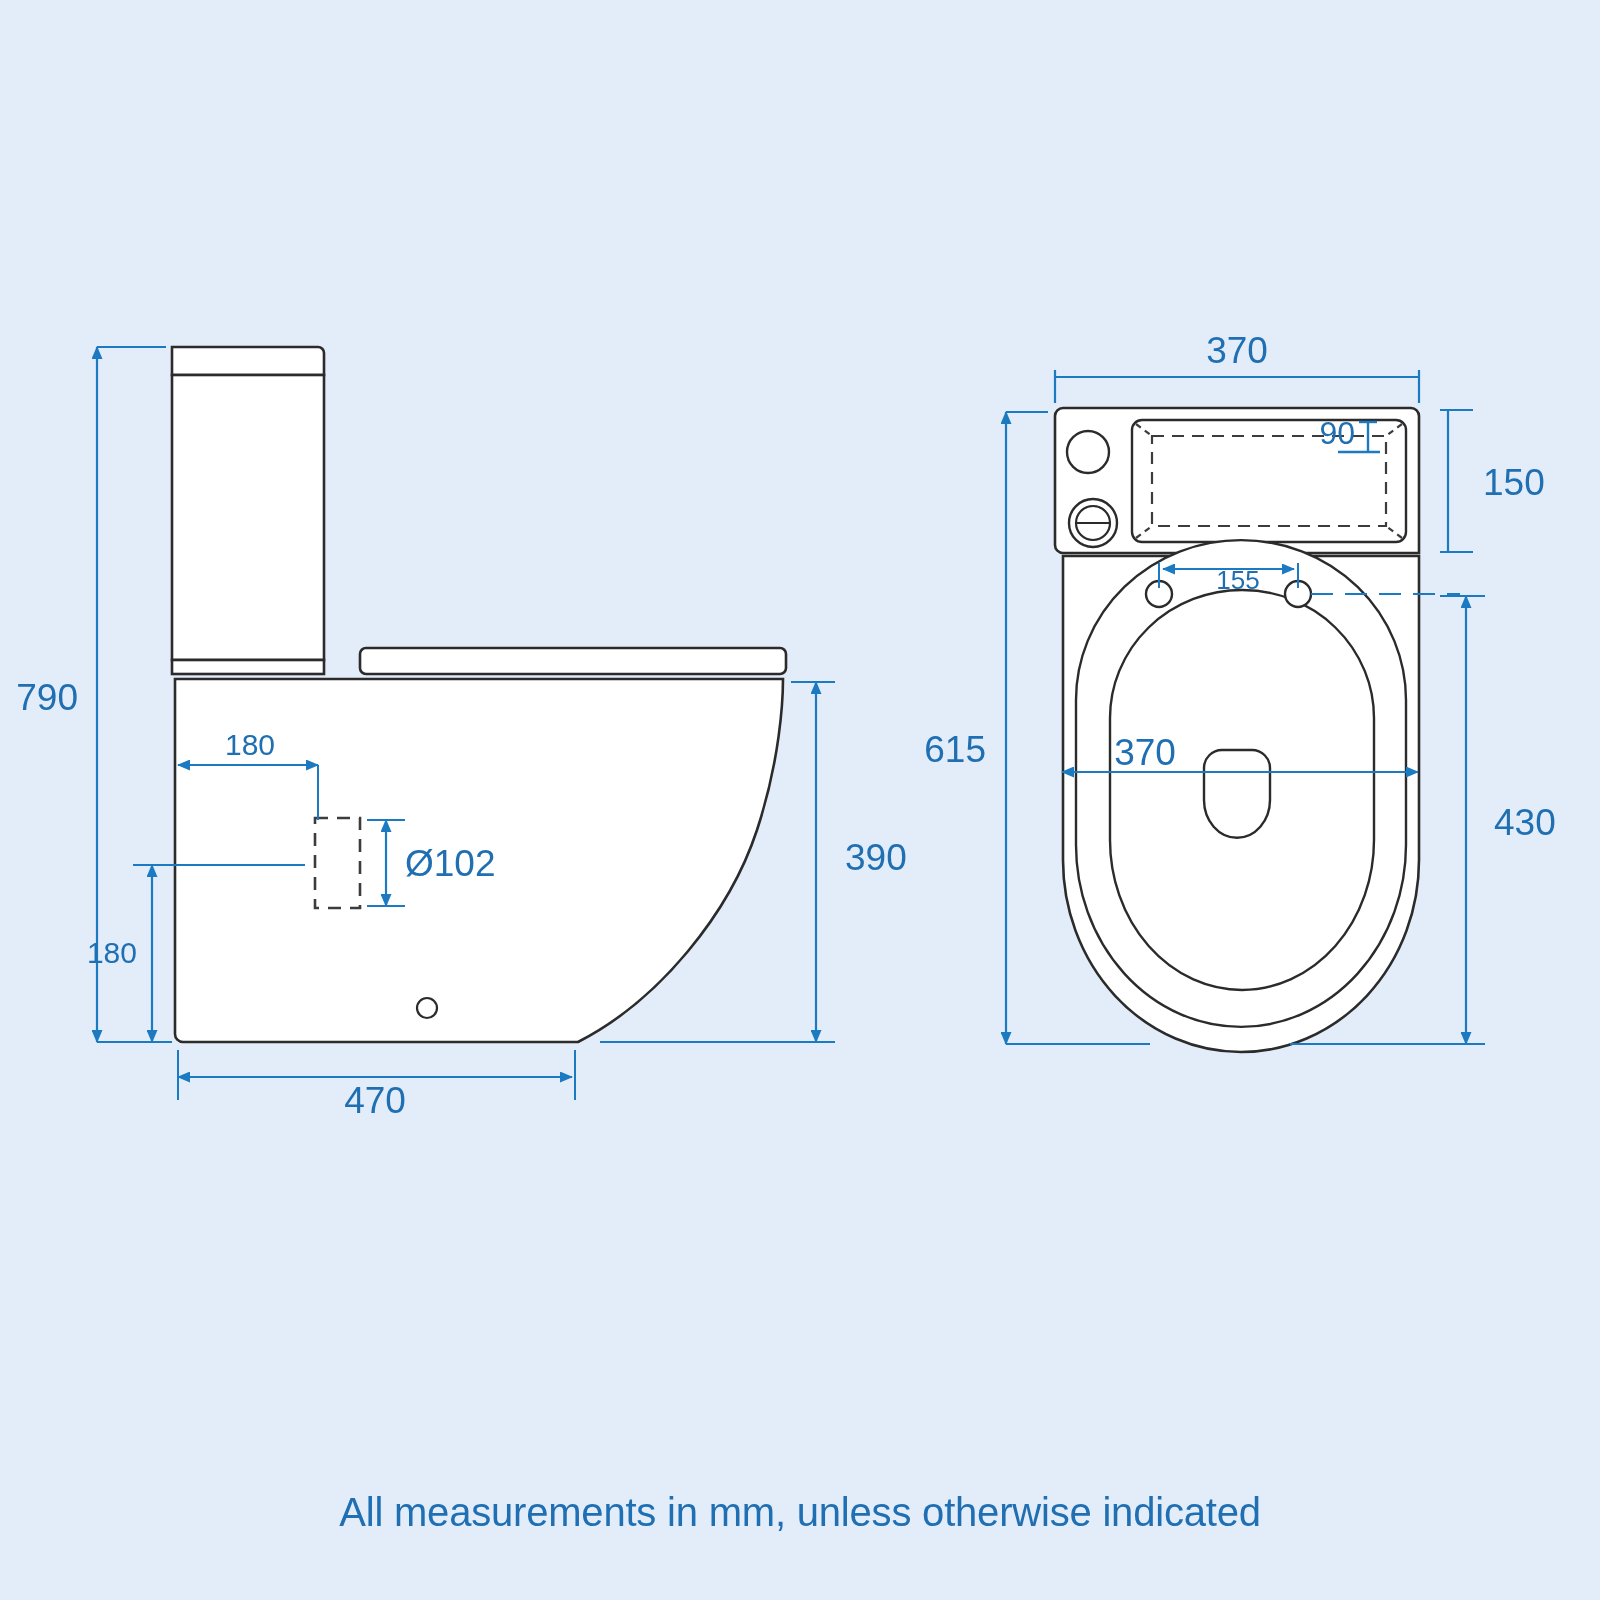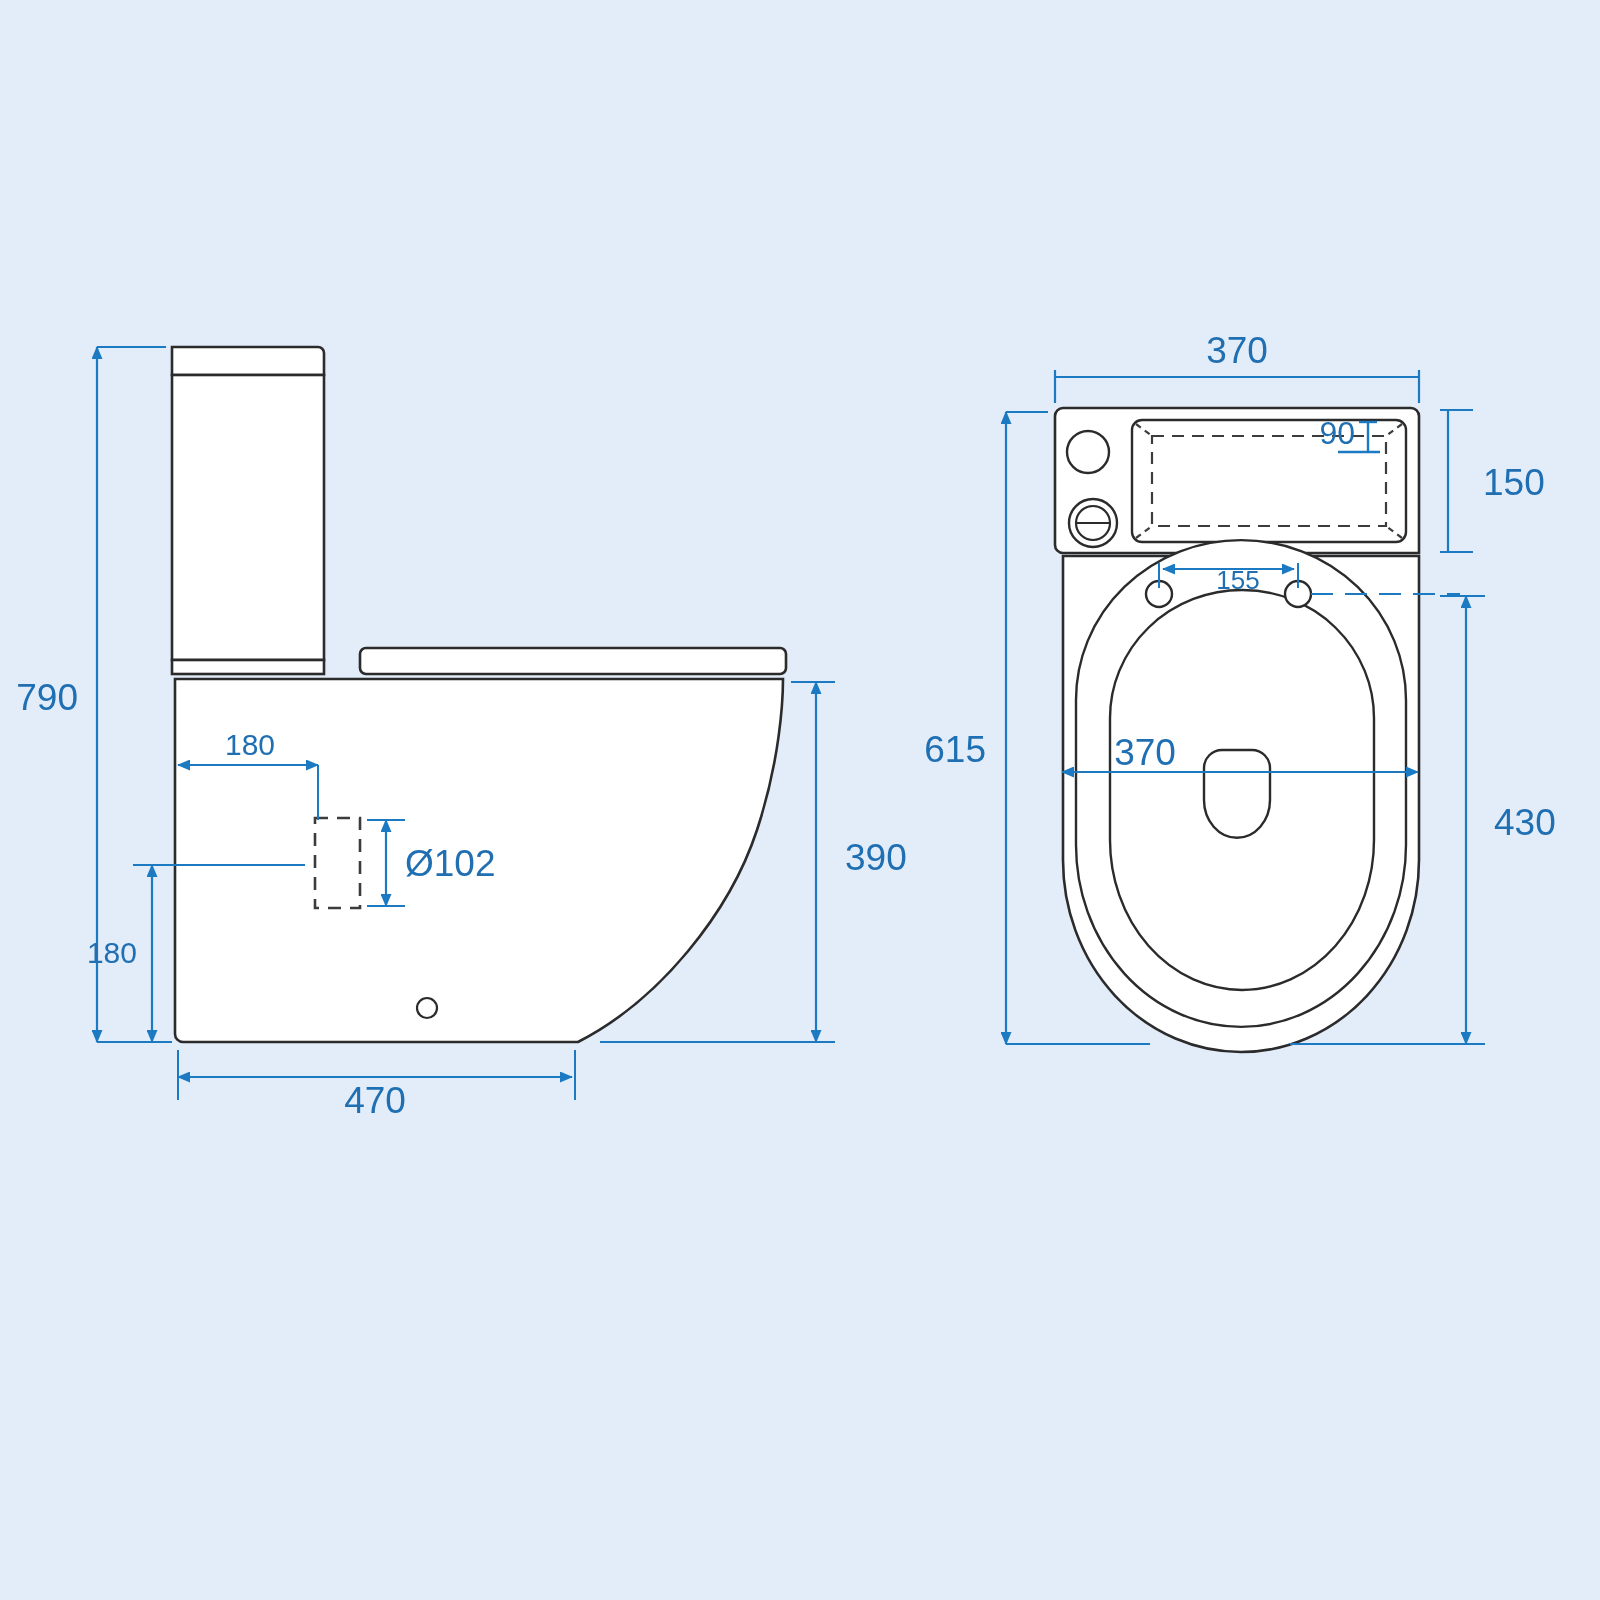--- a/index.html
+++ b/index.html
@@ -210,13 +210,14 @@
         <text x="1494" y="835" font-size="37" fill="#1f6fb2" text-anchor="start" font-family="Liberation Sans, sans-serif">430</text>
       </g>
 
       <g>
         <line x1="1062" y1="772" x2="1418" y2="772" stroke="#1b7ac1" stroke-width="2.2" marker-start="url(#arrStart)" marker-end="url(#arrEnd)"></line>
         <text x="1145" y="765" font-size="37" fill="#1f6fb2" text-anchor="middle" font-family="Liberation Sans, sans-serif">370</text>
       </g>
     </g>
   </svg>
 
+  <div class="note">All measurements in mm, unless otherwise indicated</div>
 </div>
 
 </body></html>

